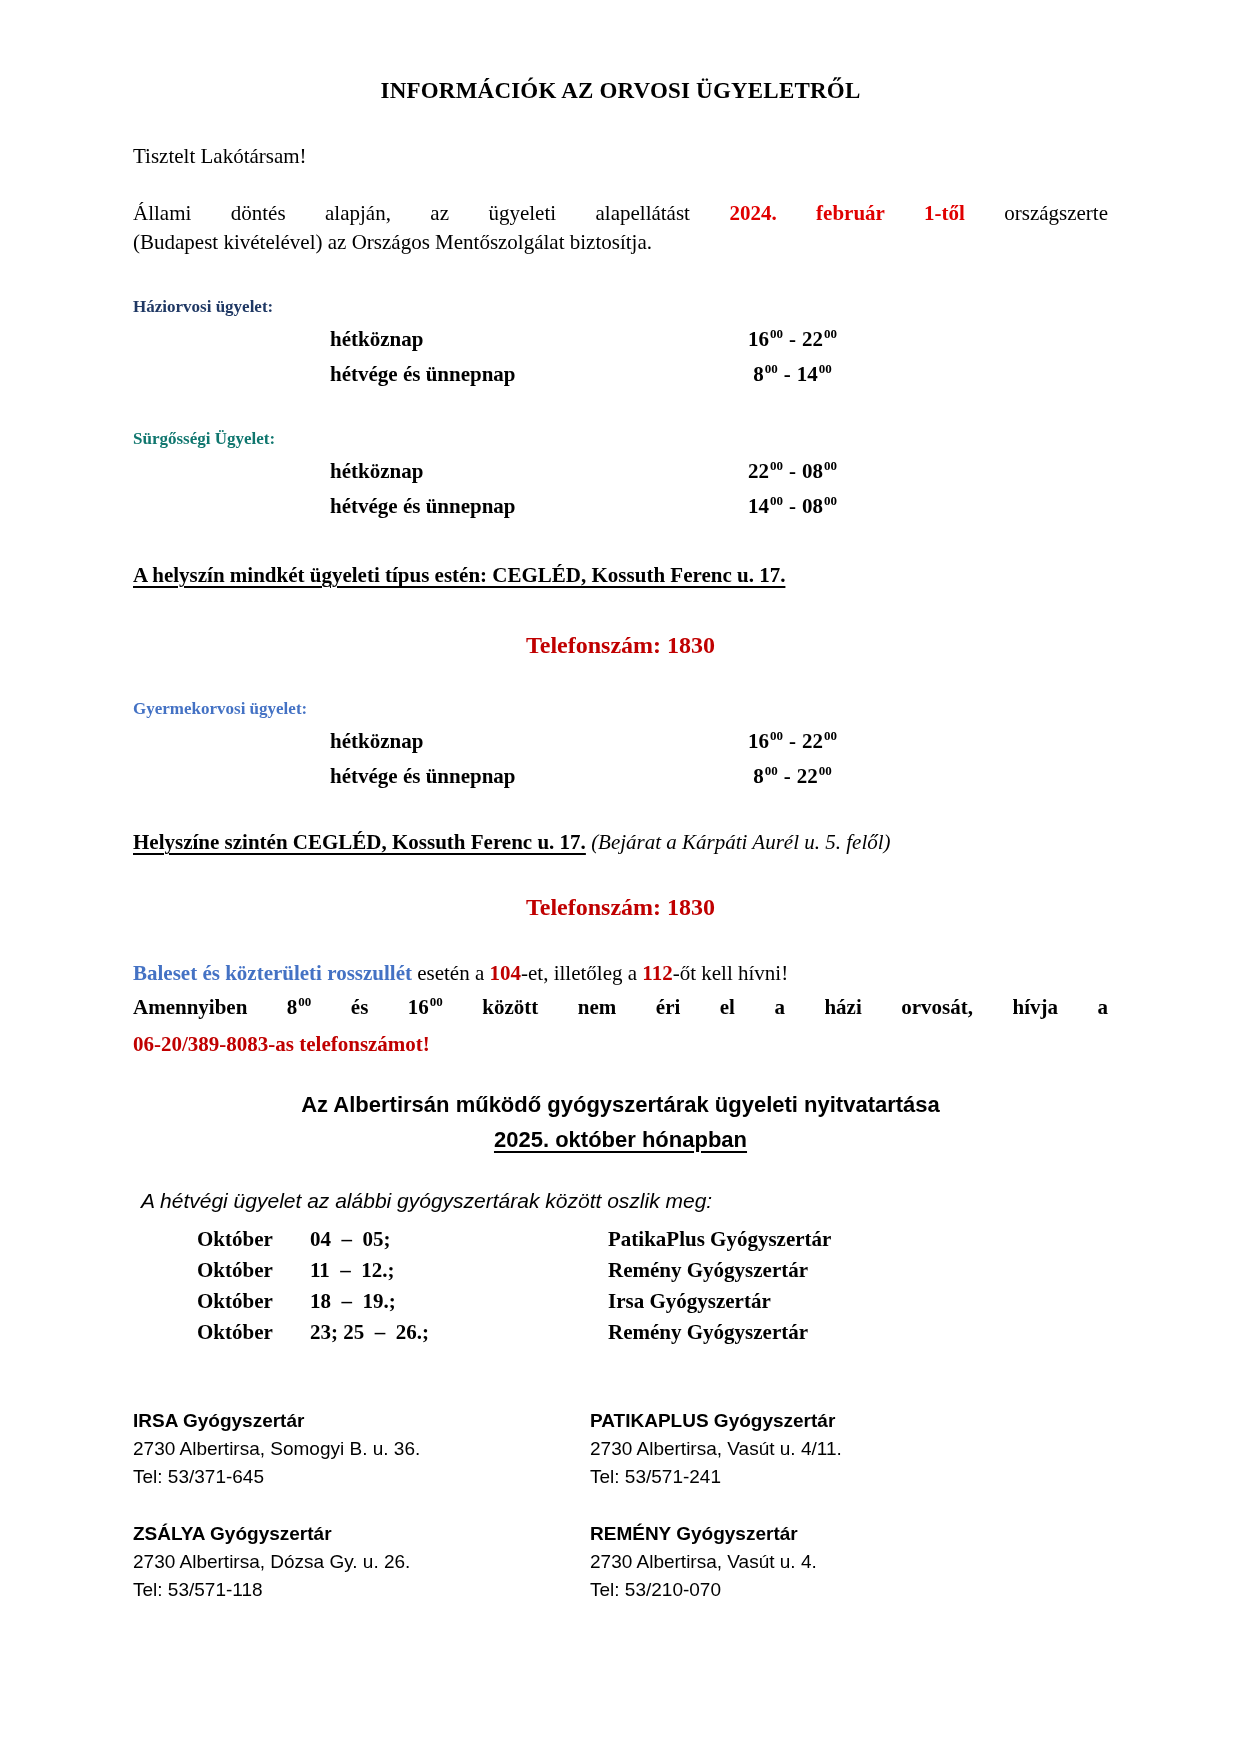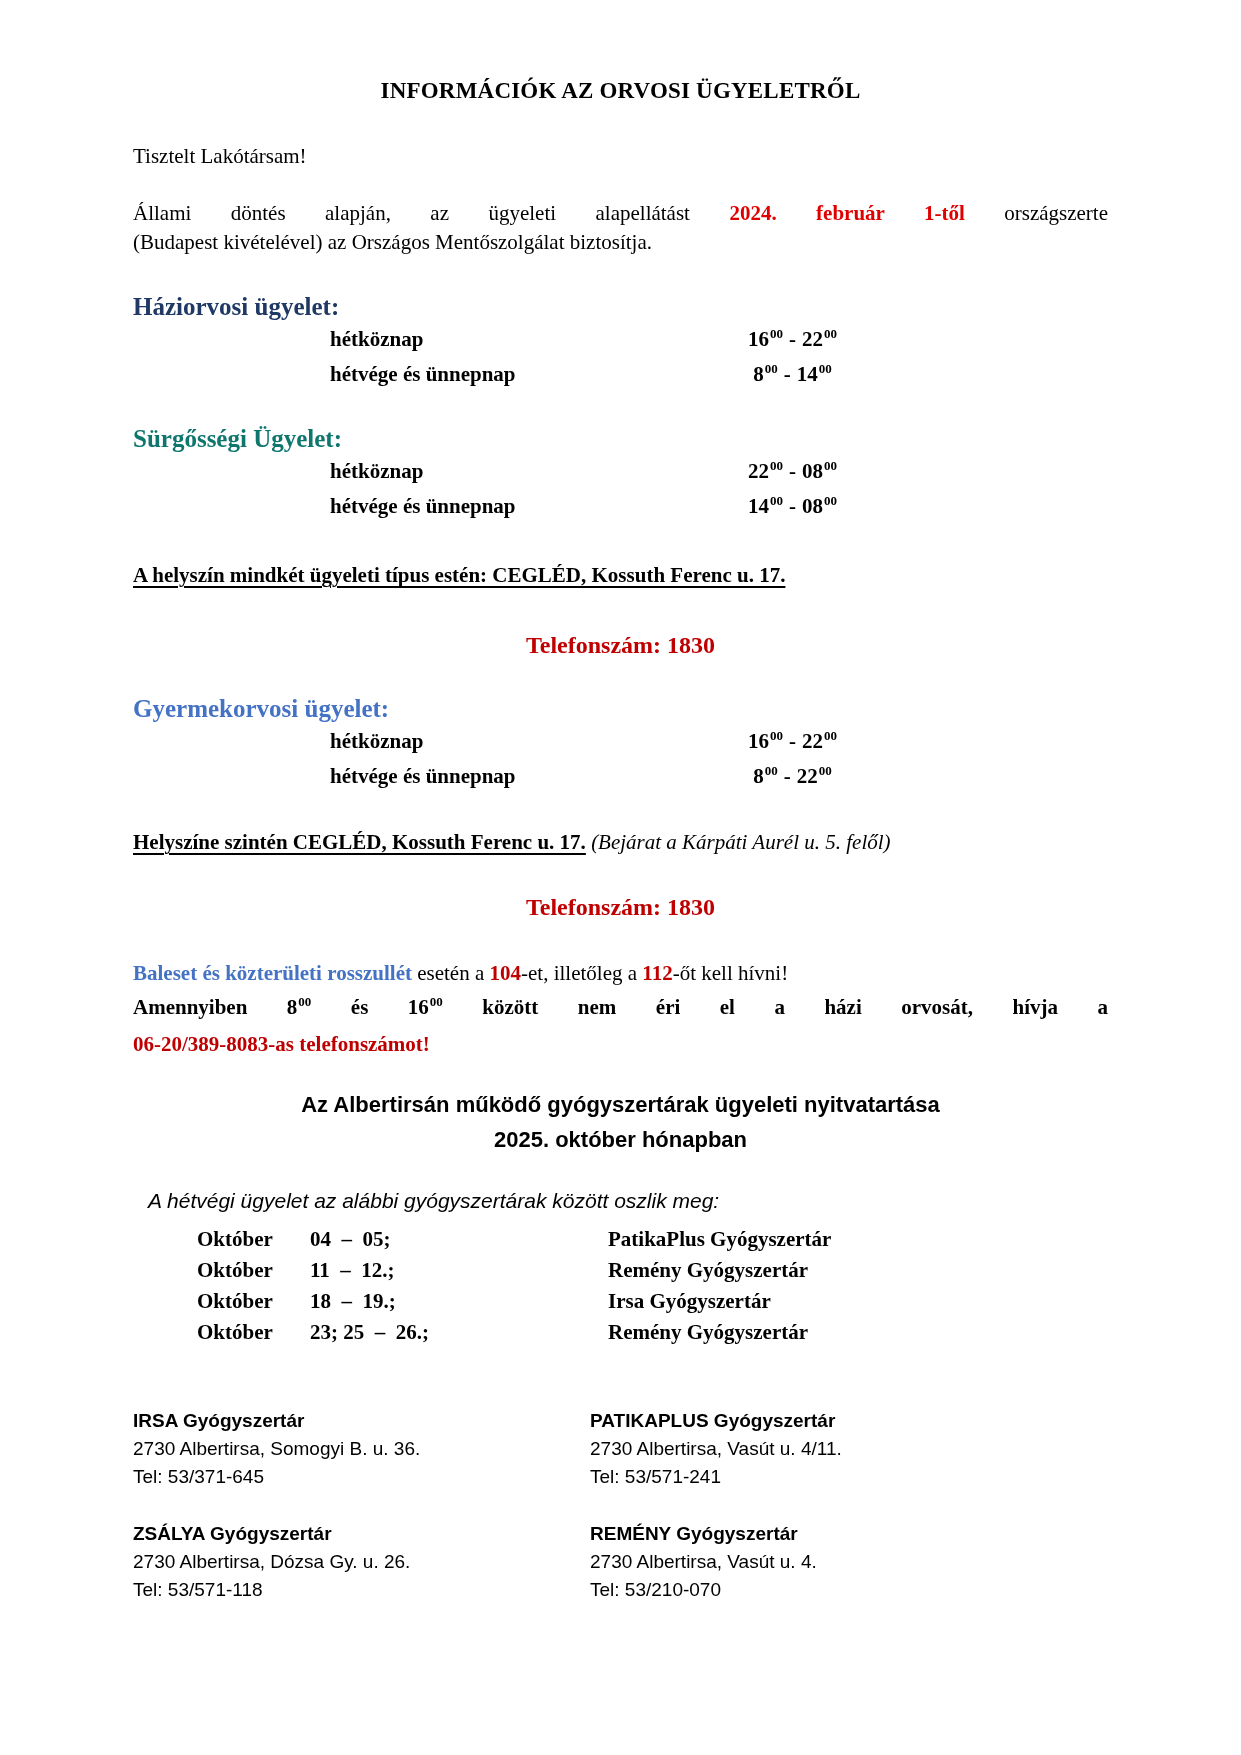--- a/index.html
+++ b/index.html
@@ -17,21 +17,21 @@
     letter-spacing: 0.2px;
   }
   .greeting { margin: 37px 0 0 0; font-size: 21px; line-height: 29px; }
 
   .intro-l1 {
     margin: 28px 0 0 0; font-size: 21px; line-height: 29px;
     text-align: justify; text-align-last: justify;
   }
   .intro-l2 { margin: 0; font-size: 21px; line-height: 29px; }
 
-  .sec-heading { margin: 0; font-size: 25px; font-weight: bold; line-height: 29px; }
+  .sec-heading { margin: 0; font-size: 17px; font-weight: bold; line-height: 29px; }
   .c-navy  { color: #1F3864; }
   .c-blue  { color: #0f766e; }
   .c-lblue { color: #4472C4; }
   .c-dred  { color: #C00000; }
   .c-bred  { color: #E00000; }
 
   .m-hazi   { margin-top: 35px; }
   .m-surg   { margin-top: 31px; }
   .m-gyerm  { margin-top: 32px; }
 
@@ -56,22 +56,22 @@
   .m-phone2 { margin-top: 34px; }
 
   .emergency { margin-top: 32px; font-size: 21px; line-height: 34px; }
   .em-l2 { text-align: justify; text-align-last: justify; font-weight: bold; }
   .em-blue { font-weight: bold; }
   .em-num { font-weight: bold; }
   .em-l3 { font-weight: bold; }
 
   .sans { font-family: "Liberation Sans", sans-serif; }
   .ph-head { margin: 26px 0 0 0; text-align: center; font-size: 22px; font-weight: bold; line-height: 35px; }
-  .ph-head-u { text-decoration-thickness: 2px; text-underline-offset: 4px; }
-  .ph-intro { margin: 29px 0 0 15px; font-style: italic; font-size: 21px; line-height: 29px; }
+  .ph-head-u { text-decoration: underline; text-decoration-thickness: 2px; text-underline-offset: 4px; }
+  .ph-intro { margin: 29px 0 0 8px; font-style: italic; font-size: 21px; line-height: 29px; }
 
   .sched { margin-top: 9px; }
   .sched-row { display: flex; font-size: 21px; font-weight: bold; line-height: 31px; padding-left: 64px; }
   .sched-month { width: 113px; }
   .sched-dates { width: 298px; white-space: pre; }
 
   .pharm-grid {
     margin-top: 59px;
     display: grid; grid-template-columns: 457px auto; row-gap: 29px;
     font-size: 19px; line-height: 28px;

